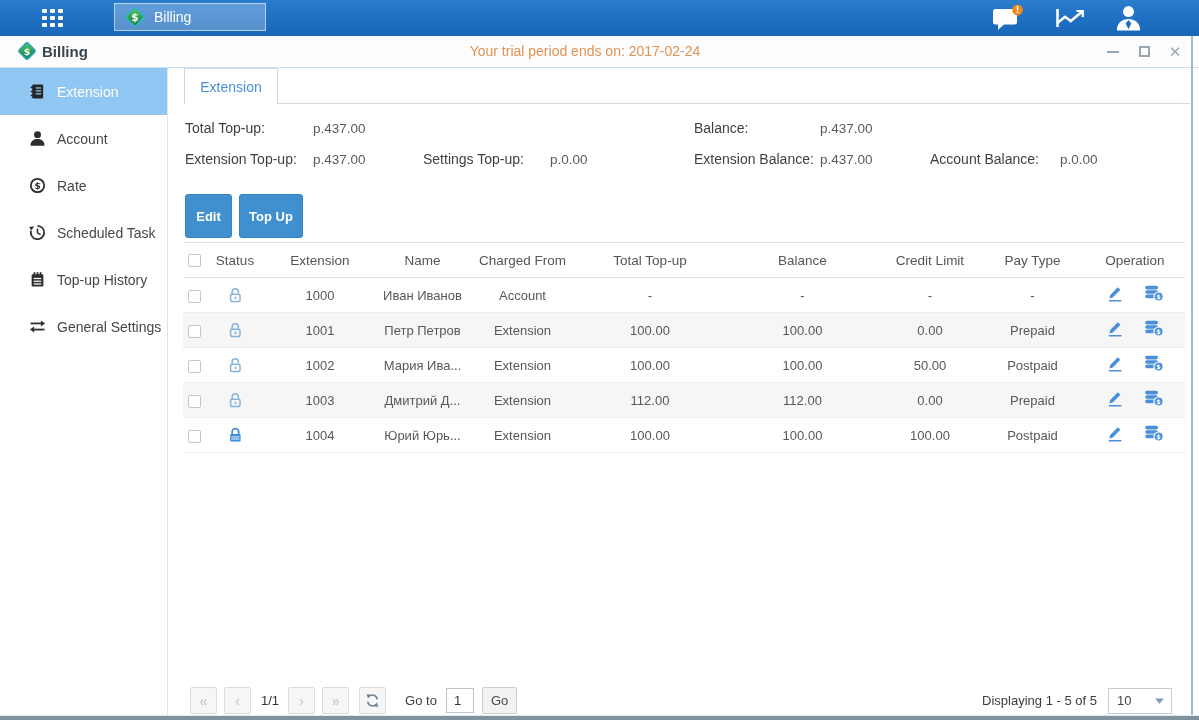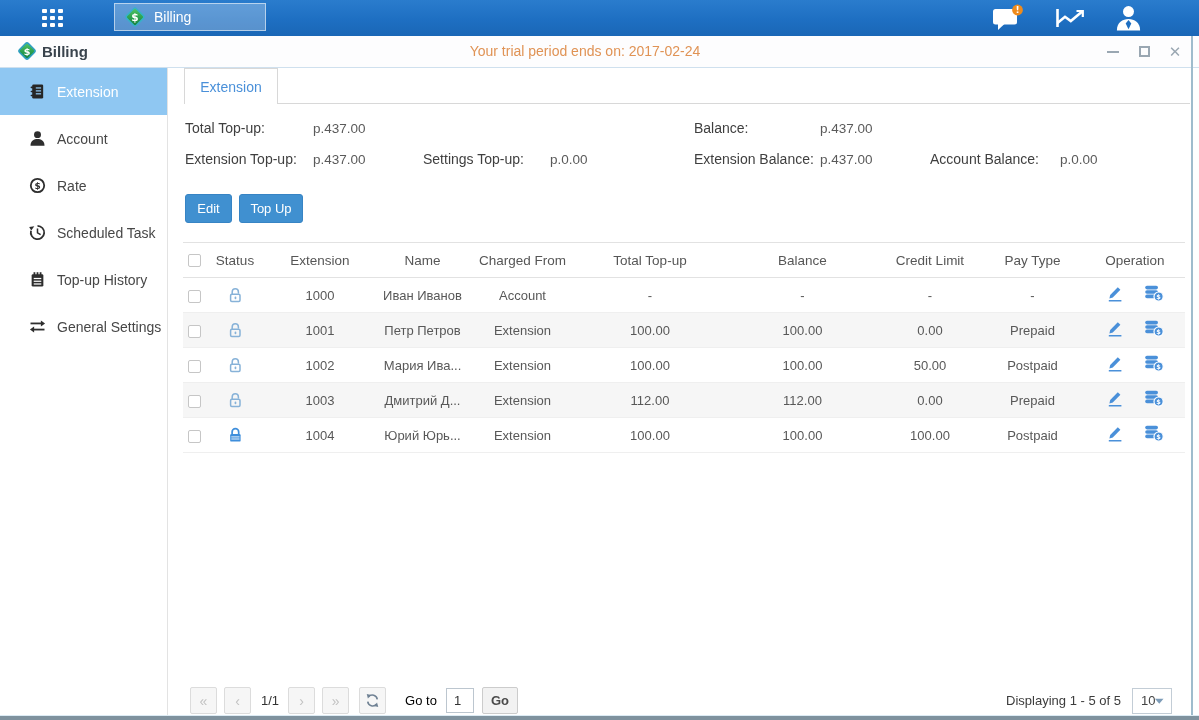--- a/index.html
+++ b/index.html
@@ -47,22 +47,22 @@
   .content { position:absolute; left:168px; top:68px; width:1031px; bottom:5px; background:#fff; }
   .tabstrip { position:absolute; left:0; top:0; width:1022px; height:36px; display:flex; }
   .tab-spacer { width:16px; }
   .tab { width:94px; height:36px; background:#fff; border:1px solid #d8d8d8; border-bottom:none;
          color:#4a90d9; font-size:14px; display:flex; align-items:center; justify-content:center; cursor:pointer; }
   .tab-rest { flex:1; border-bottom:1px solid #d8d8d8; }
 
   .sum-label { position:absolute; font-size:14px; font-weight:normal; color:#3f3f3f; white-space:nowrap; }
   .sum-value { position:absolute; font-size:13.5px; color:#5a5a5a; white-space:nowrap; }
 
-  .btn { position:absolute; top:126px; height:29px; background:#4090d0; border:1px solid #3784c4;
-         border-radius:3px; color:#fff; font-size:13px; font-weight:normal; cursor:pointer;
+  .btn { position:absolute; top:126px; height:44px; background:#4090d0; border:1px solid #3784c4;
+         border-radius:3px; color:#fff; font-size:13px; font-weight:bold; cursor:pointer;
          font-family:"Liberation Sans", sans-serif; }
   .btn-edit { left:17px; width:47px; }
   .btn-topup { left:71px; width:64px; }
 
   
   table.ext { position:absolute; left:15px; top:174px; width:1002px; border-collapse:collapse; table-layout:fixed; }
   table.ext th { height:35px; font-size:13.5px; font-weight:normal; color:#565656; text-align:center;
                  border-top:1px solid #e2e2e2; border-bottom:1px solid #e2e2e2; background:#fff; }
   table.ext td { height:35px; font-size:13px; color:#585858; text-align:center; border-bottom:1px solid #efefef; }
   table.ext tbody tr:nth-child(even) { background:#f6f6f6; }
@@ -72,28 +72,28 @@
   .status-cell svg { vertical-align:middle; }
 
   
   .pager { position:absolute; left:15px; top:619px; width:1002px; height:27px; display:flex; align-items:center; }
   .pg-btn { width:27px; height:27px; background:#f6f6f6; border:1px solid #dcdcdc; border-radius:2px;
             color:#c2c2c2; font-size:14px; display:flex; align-items:center; justify-content:center;
             cursor:pointer; margin-right:7px; }
   .pg-btn.first { margin-left:7px; }
   .pg-ind { font-size:13px; color:#333; margin:0 9px 0 3px; }
   .pg-refresh { margin-left:3px; }
-  .pg-goto { font-size:13px; color:#000000; margin:0 9px 0 12px; }
+  .pg-goto { font-size:13px; color:#404040; margin:0 9px 0 12px; }
   .pg-input { width:28px; height:25px; border:1px solid #bcc6cf; font-size:13px; color:#333;
               text-align:left; padding-left:7px; font-family:"Liberation Sans", sans-serif; }
   .pg-go { margin-left:8px; height:27px; padding:0 8px; background:#f2f2f2; border:1px solid #ccc;
-           border-radius:2px; font-size:13px; color:#4a4a4a; cursor:pointer; font-family:"Liberation Sans", sans-serif;font-weight:bold; }
+           border-radius:2px; font-size:13px; color:#4a4a4a; cursor:pointer; font-family:"Liberation Sans", sans-serif; }
   .pg-right { margin-left:auto; display:flex; align-items:center; padding-right:13px; }
   .pg-disp { font-size:13px; color:#3c3c3c; margin-right:11px; }
-  .pg-select { width:40px; height:26px; border:1px solid #c3cdd6; background:#fff; display:flex;
+  .pg-select { width:64px; height:26px; border:1px solid #c3cdd6; background:#fff; display:flex;
                align-items:center; justify-content:space-between; padding:0 7px 0 8px; font-size:13px;
                color:#444; cursor:pointer; }
 
   
   .edge-right { position:absolute; left:1191px; top:36px; width:2px; bottom:4px; background:#9fbccd; }
   .edge-bottom { position:absolute; left:0; bottom:0; width:1199px; height:4px; background:#7f929e; }
   .edge-bottom-lite { position:absolute; left:0; bottom:4px; width:1199px; height:1px; background:#dcebf4; }
 </style>
 </head>
 <body>

